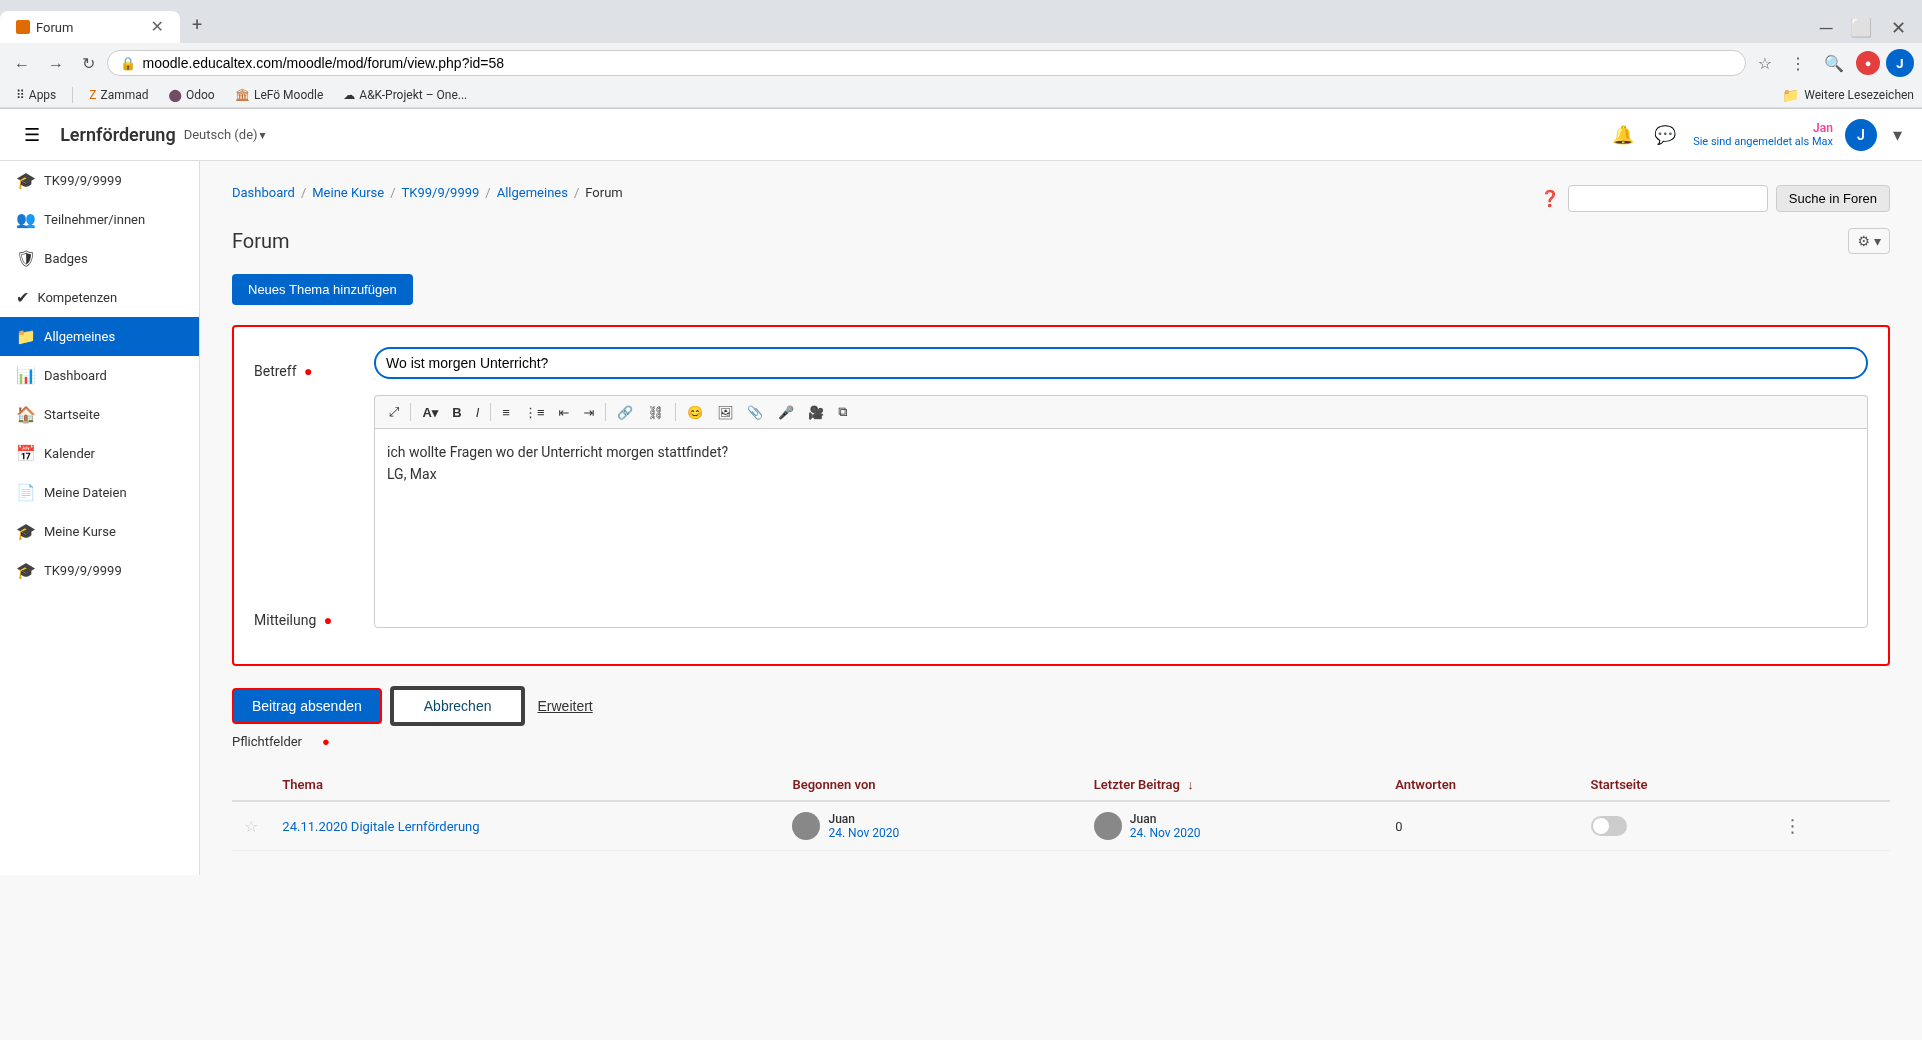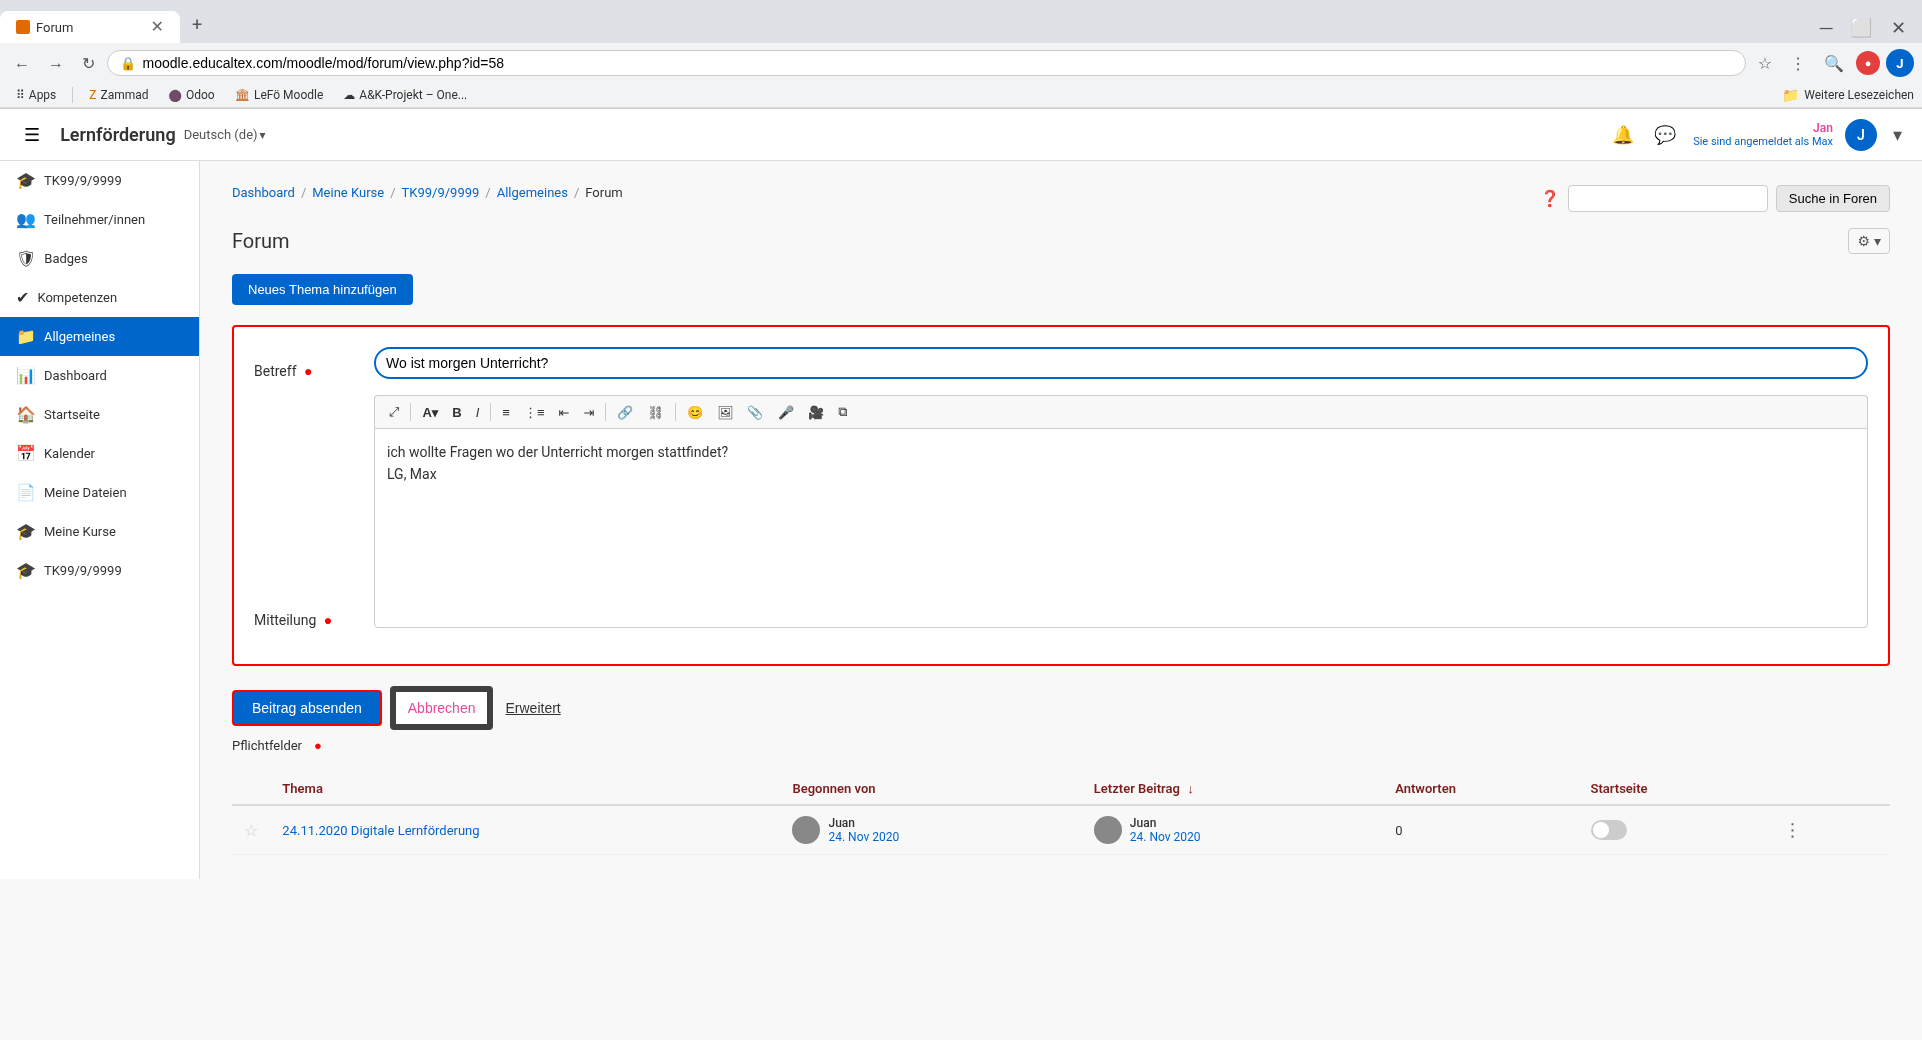--- a/index.html
+++ b/index.html
@@ -71,24 +71,24 @@
     .form-field { flex: 1; }
     .betreff-input { width: 100%; border: 2px solid #0066cc; border-radius: 16px; padding: 6px 10px; font-size: 14px; outline: none; }
     .editor-toolbar { display: flex; align-items: center; gap: 2px; padding: 4px 8px; background: #f8f8f8; border: 1px solid #ccc; border-bottom: none; border-radius: 4px 4px 0 0; }
     .editor-btn { background: none; border: 1px solid transparent; border-radius: 3px; padding: 3px 5px; cursor: pointer; font-size: 13px; color: #333; }
     .editor-separator { width: 1px; height: 18px; background: #ccc; margin: 0 3px; }
     .editor-content { border: 1px solid #ccc; border-radius: 0 0 4px 4px; min-height: 200px; padding: 12px; font-size: 14px; line-height: 1.6; background: #fff; }
 
     
     .form-actions { display: flex; align-items: center; gap: 8px; margin-top: 16px; }
     .btn-submit { background: #0066cc; color: #fff; border: 2px solid red; border-radius: 4px; padding: 8px 18px; cursor: pointer; font-size: 14px; font-weight: 500; }
-    .btn-cancel { background: #fff; color: #ec4899; border: 6px solid #404040; border-radius: 4px; padding: 8px 12px; cursor: pointer; font-size: 14px; }
+    .btn-cancel { background: #fff; color: #0c4a6e; border: 4px solid #404040; border-radius: 4px; padding: 8px 30px; cursor: pointer; font-size: 14px; }
     .btn-extend { background: none; border: none; color: #333; font-size: 14px; cursor: pointer; text-decoration: underline; padding: 8px 4px; }
 
-    .required-note { font-size: 13px; color: #333; margin: 8px 0 20px; display: flex; align-items: flex-end; gap: 12px; }
+    .required-note { font-size: 13px; color: #333; margin: 8px 0 20px; display: flex; align-items: flex-end; gap: 20px; }
 
     
     .forum-table { width: 100%; border-collapse: collapse; margin-top: 16px; }
     .forum-table th { font-size: 13px; font-weight: 600; color: #7f1d1d; padding: 8px 12px; border-bottom: 2px solid #ddd; text-align: left; cursor: pointer; }
     .forum-table th .sort-icon { margin-left: 4px; }
     .forum-table td { padding: 10px 12px; border-bottom: 1px solid #eee; font-size: 13px; vertical-align: middle; }
     .star-icon { color: #ccc; font-size: 16px; cursor: pointer; }
     .topic-link { color: #0066cc; text-decoration: none; cursor: pointer; }
     .user-info { display: flex; align-items: center; gap: 8px; }
     .user-avatar-sm { width: 28px; height: 28px; background: #888; border-radius: 50%; flex-shrink: 0; }

